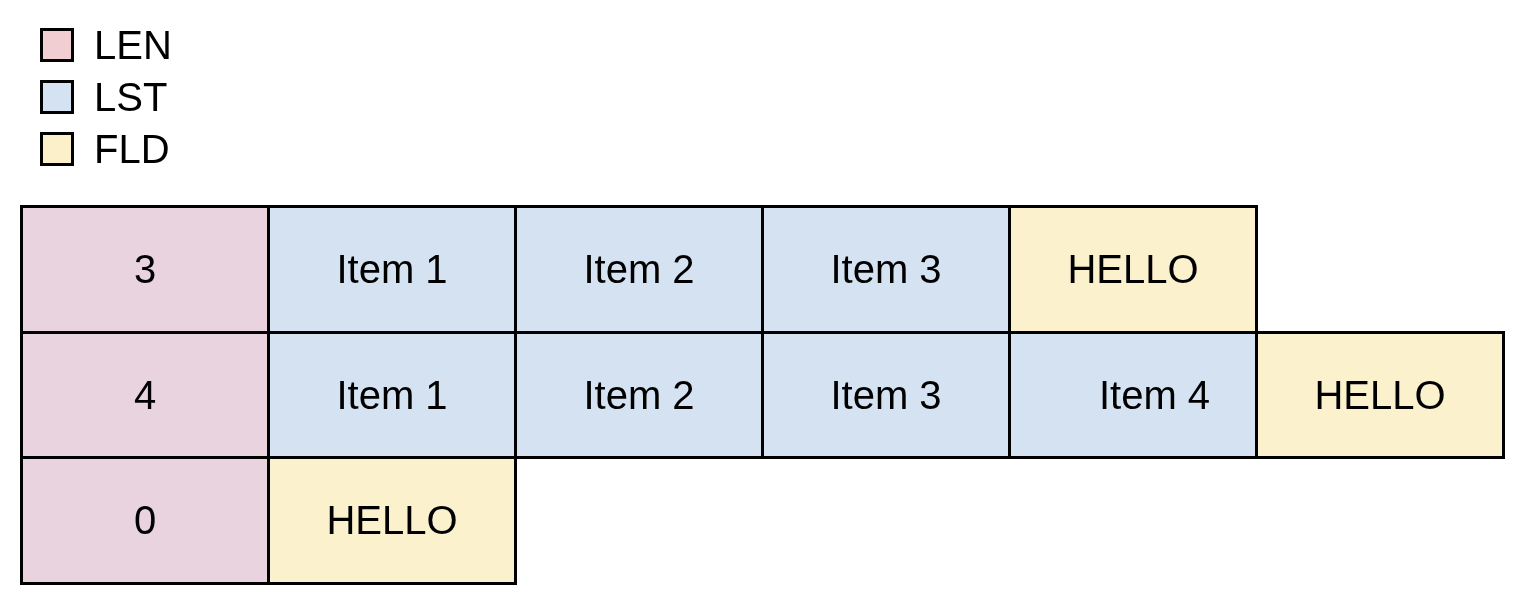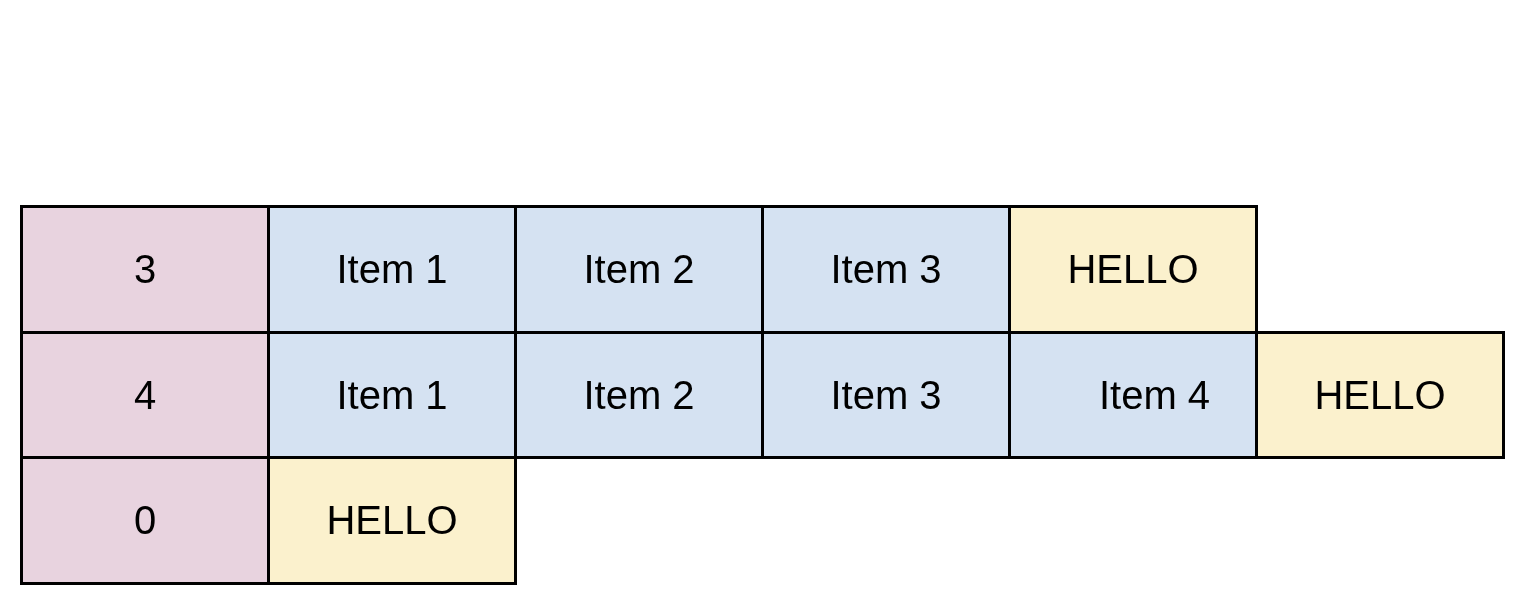--- a/index.html
+++ b/index.html
@@ -63,20 +63,34 @@
     justify-content: center;
     font-size: 40px;
     line-height: 1;
     white-space: nowrap;
   }
 </style>
 </head>
 <body>
 
 <div id="canvas">
+  <div id="legend">
+      <div class="legend-item">
+        <span class="legend-swatch" style="background: rgb(240, 206, 210);"></span>
+        <span class="legend-label">LEN</span>
+      </div>
+      <div class="legend-item">
+        <span class="legend-swatch" style="background: rgb(213, 226, 242);"></span>
+        <span class="legend-label">LST</span>
+      </div>
+      <div class="legend-item">
+        <span class="legend-swatch" style="background: rgb(251, 240, 202);"></span>
+        <span class="legend-label">FLD</span>
+      </div>
+    </div>
   <div id="table">
       <div class="table-row" style="top: 205px; height: 128.5px;">
         <div class="cell" style="left: 20px; top: 0px; width: 250px; height: 100%; background: rgb(232, 211, 223); border-color: rgb(0, 0, 0);">3</div>
         <div class="cell" style="left: 267px; top: 0px; width: 250px; height: 100%; background: rgb(213, 226, 242); border-color: rgb(0, 0, 0);">Item 1</div>
         <div class="cell" style="left: 514px; top: 0px; width: 250px; height: 100%; background: rgb(213, 226, 242); border-color: rgb(0, 0, 0);">Item 2</div>
         <div class="cell" style="left: 761px; top: 0px; width: 250px; height: 100%; background: rgb(213, 226, 242); border-color: rgb(0, 0, 0);">Item 3</div>
         <div class="cell" style="left: 1008px; top: 0px; width: 250px; height: 100%; background: rgb(251, 241, 205); border-color: rgb(0, 0, 0);">HELLO</div>
       </div>
       <div class="table-row" style="top: 330.5px; height: 128.5px;">
         <div class="cell" style="left: 20px; top: 0px; width: 250px; height: 100%; background: rgb(232, 211, 223); border-color: rgb(0, 0, 0);">4</div>

